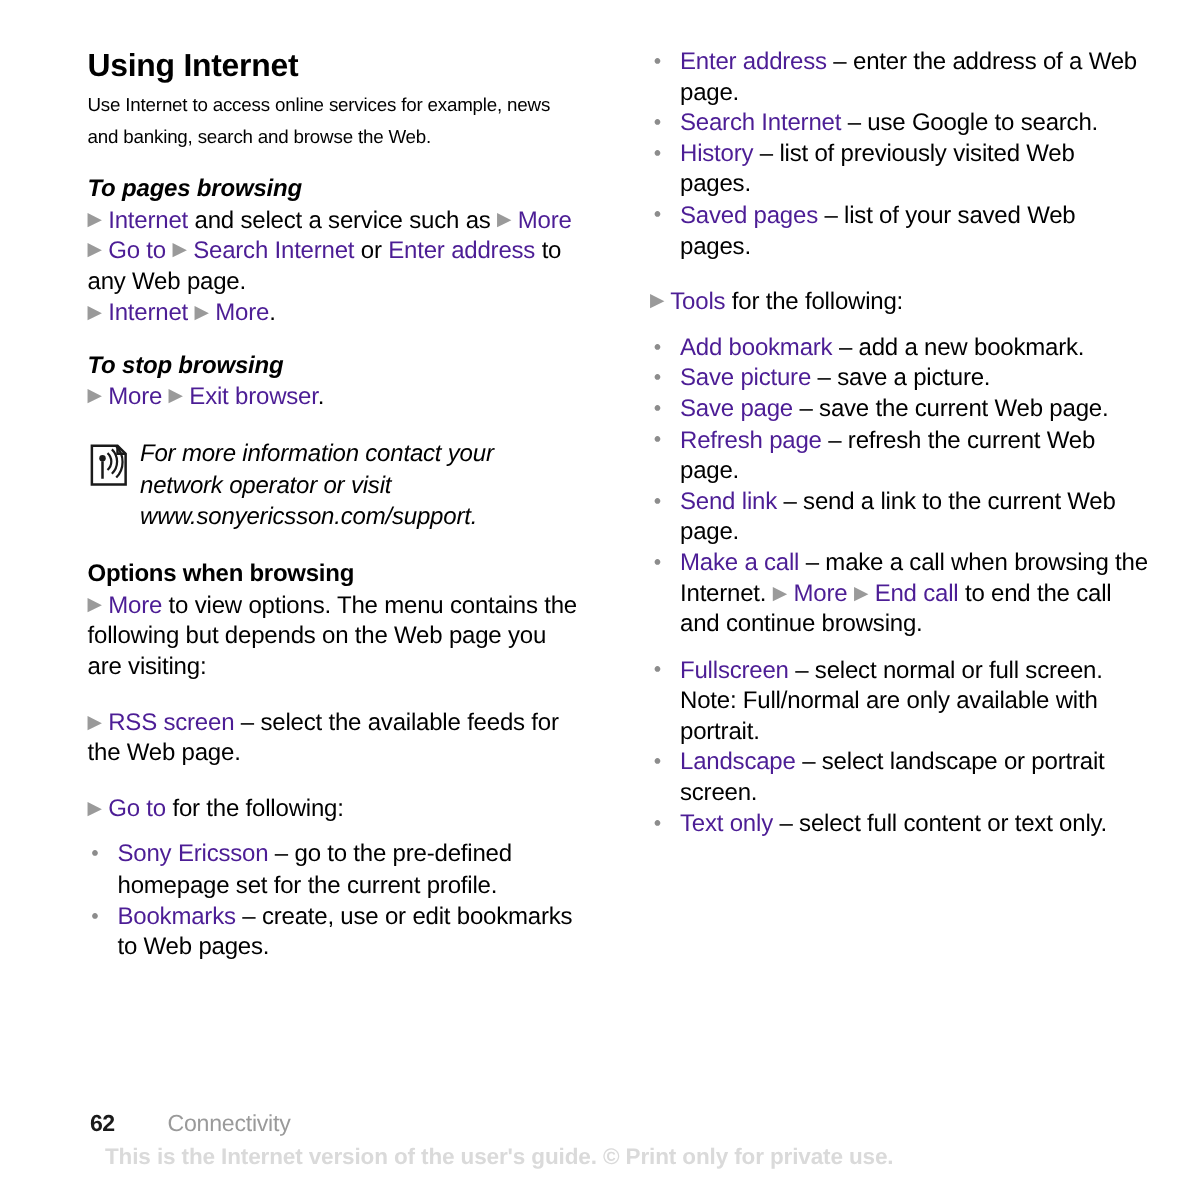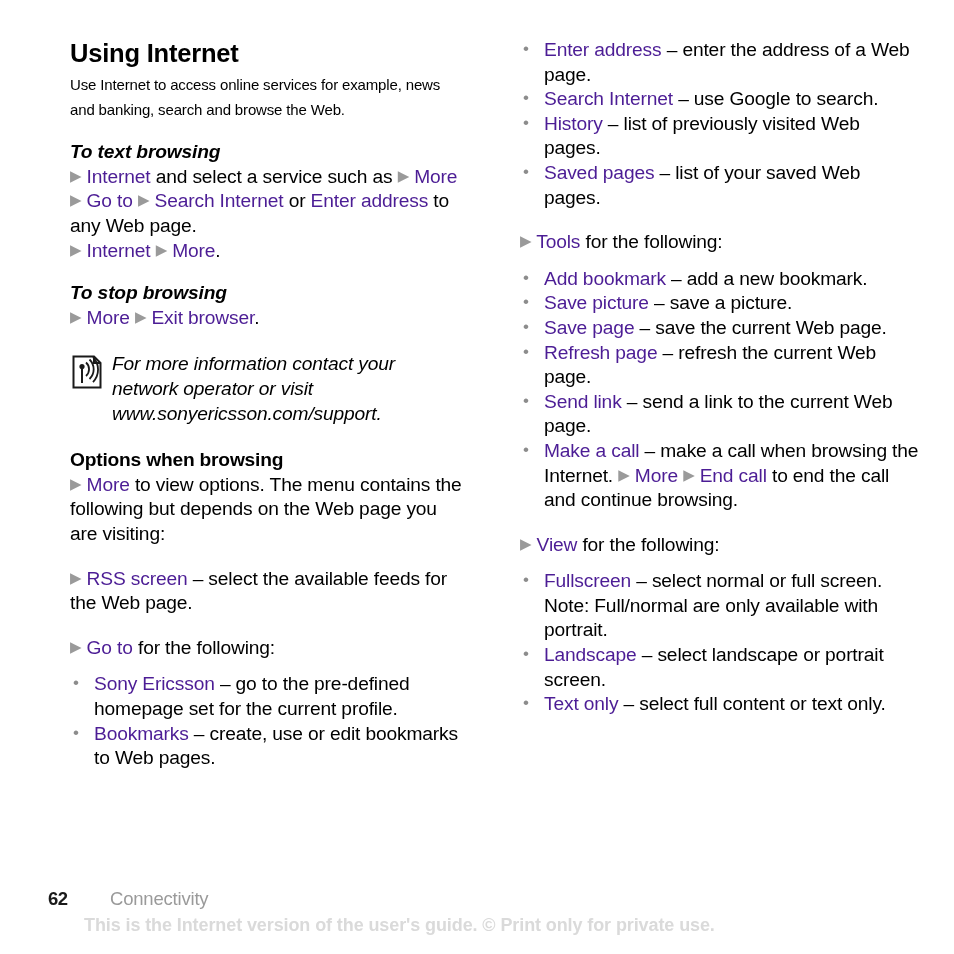--- a/index.html
+++ b/index.html
@@ -123,20 +123,21 @@
   
   .footer {
     position: absolute;
     left: 48px;
     bottom: 18px;
     width: 870px;
   }
   .footer-row {
     display: flex;
     align-items: center;
+    margin-left: 24px;
   }
   .page-num {
     font-size: 18.5px;
     font-weight: bold;
     color: #1a1a1a;
     letter-spacing: -0.5px;
     width: 62px;
     flex: none;
   }
   .section-name {
@@ -157,21 +158,21 @@
 <body>
 
 <div class="page">
 
   <div class="col col-left">
 
     <h1 class="title">Using Internet</h1>
 
     <p class="body">Use Internet to access online services for example, news and banking, search and browse the Web.</p>
 
-    <h2 class="sub">To text browsing</h2>
+    <h2 class="sub">To pages browsing</h2>
     <p class="arrow-line"><span class="arrow">▶</span> <span class="gray">Internet</span><span> and select a service such as </span><span class="arrow">▶</span> <span class="gray">More</span> <span class="arrow">▶</span> <span class="gray">Go to</span> <span class="arrow">▶</span> <span class="gray">Search Internet</span><span> or </span><span class="gray">Enter address</span><span> to any Web page.</span></p>
 
     <p class="arrow-line"><span class="arrow">▶</span> <span class="gray">Internet</span> <span class="arrow">▶</span> <span class="gray">More</span><span>.</span></p>
 
     <h2 class="sub">To stop browsing</h2>
     <p class="arrow-line"><span class="arrow">▶</span> <span class="gray">More</span> <span class="arrow">▶</span> <span class="gray">Exit browser</span><span>.</span></p>
 
     <div class="note">
       <span class="note-icon">
         <svg viewBox="0 0 30 34" width="30" height="34" xmlns="http://www.w3.org/2000/svg">
@@ -214,21 +215,20 @@
 
     <ul class="bullets">
       <li><span class="gray">Add bookmark</span><span> – add a new bookmark.</span></li>
       <li><span class="gray">Save picture</span><span> – save a picture.</span></li>
       <li><span class="gray">Save page</span><span> – save the current Web page.</span></li>
       <li><span class="gray">Refresh page</span><span> – refresh the current Web page.</span></li>
       <li><span class="gray">Send link</span><span> – send a link to the current Web page.</span></li>
       <li><span class="gray">Make a call</span><span> – make a call when browsing the Internet. </span><span class="arrow">▶</span> <span class="gray">More</span> <span class="arrow">▶</span> <span class="gray">End call</span><span> to end the call and continue browsing.</span></li>
     </ul>
 
-    <p class="arrow-line spaced"><span class="arrow">▶</span> <span class="gray">View</span><span> for the following:</span></p>
 
     <ul class="bullets">
       <li><span class="gray">Fullscreen</span><span> – select normal or full screen. Note: Full/normal are only available with portrait.</span></li>
       <li><span class="gray">Landscape</span><span> – select landscape or portrait screen.</span></li>
       <li><span class="gray">Text only</span><span> – select full content or text only.</span></li>
     </ul>
 
   </div>
 
   <div class="footer">

